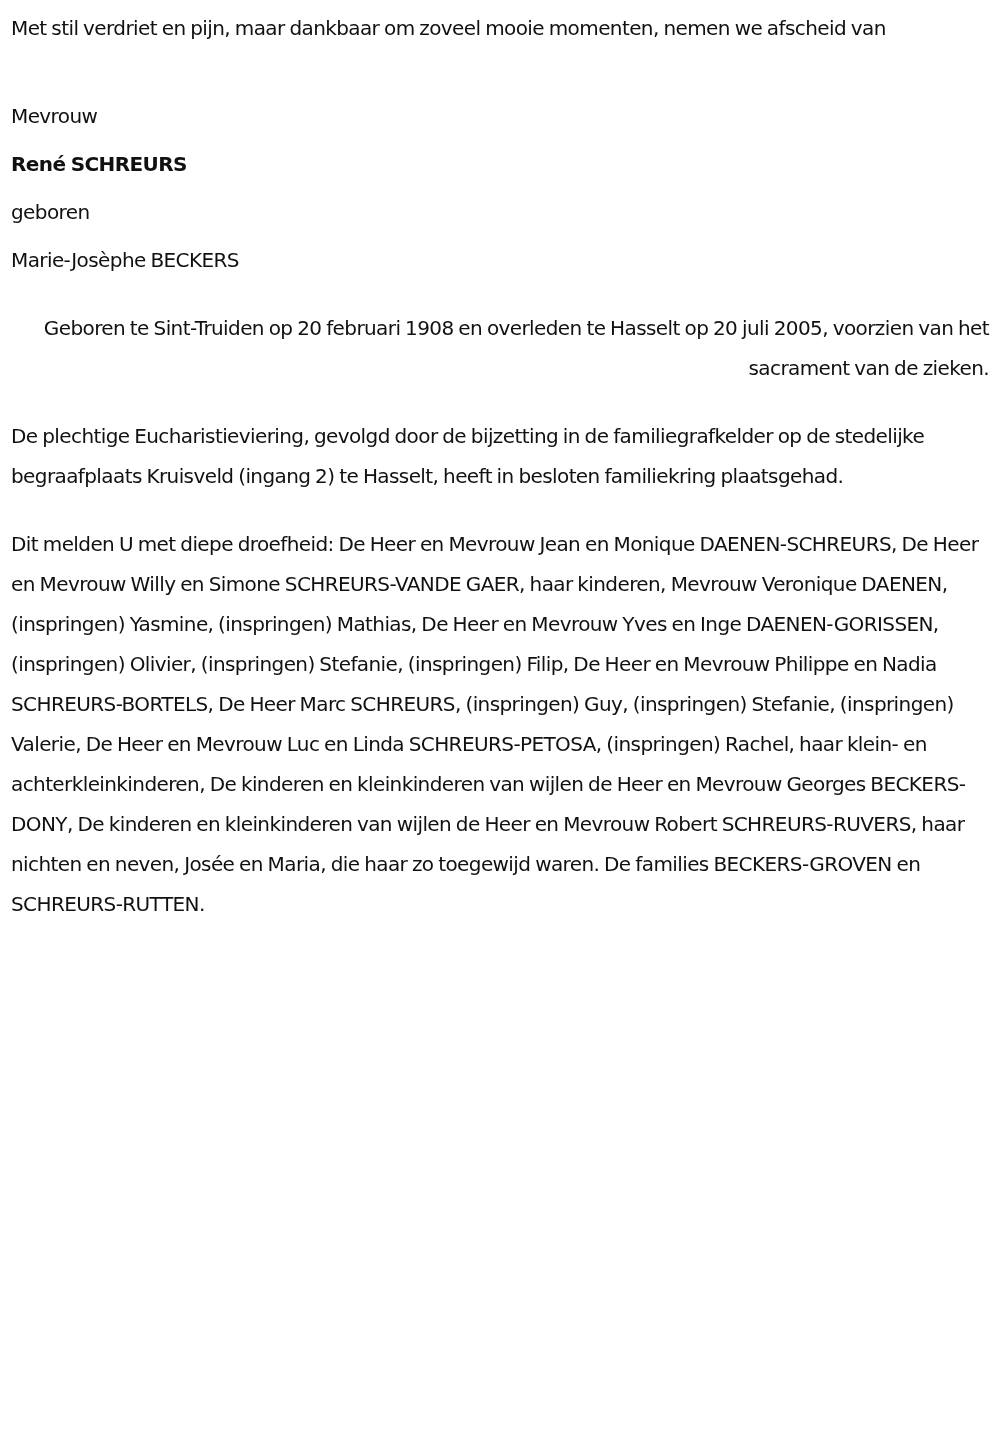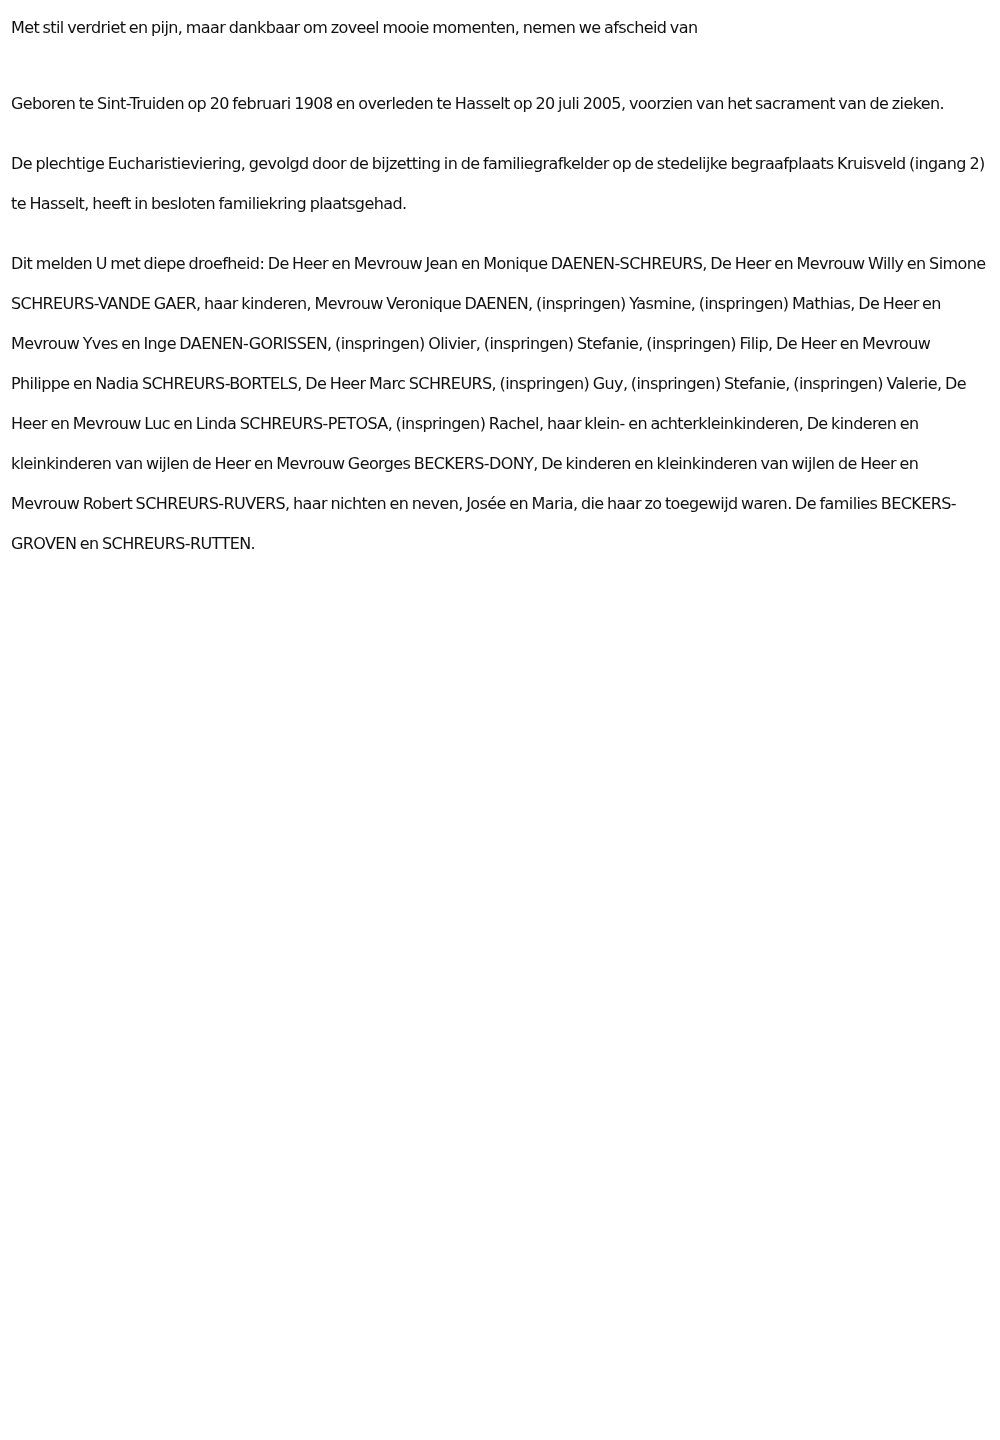--- a/index.html
+++ b/index.html
@@ -11,46 +11,52 @@
       width: 1000px;
       height: 1440px;
       overflow: hidden;
       font-family: "DejaVu Sans", "Liberation Sans", sans-serif;
       color: #111111;
     }
     .doc {
       position: relative;
       padding: 8px 11px 0 11px;
       width: 978px;
-      font-size: 16px;
+      font-size: 20px;
       letter-spacing: -0.6px;
       word-spacing: -1px;
     }
     .para {
       margin: 0;
       line-height: 40px;
     }
     .intro { margin-top: 0; }
     .name-block {
       margin-top: 44px;
     }
     .name-line {
       margin: 0;
       line-height: 48px;
     }
     .bold { font-weight: bold; }
-    .gap { margin-top: 20px; }
-    .gap-sm { margin-top: 36px; }
+    .gap { margin-top: 28px; }
+    .gap-sm { margin-top: 24px; text-align: right; }
   </style>
 </head>
 <body>
 
 <div class="doc">
   <p class="para intro">Met stil verdriet en pijn, maar dankbaar om zoveel mooie momenten, nemen we afscheid van</p>
 
+  <div class="name-block">
+    <p class="name-line">Mevrouw</p>
+    <p class="name-line bold">René SCHREURS</p>
+    <p class="name-line">geboren</p>
+    <p class="name-line">Marie-Josèphe BECKERS</p>
+  </div>
 
   <p class="para gap-sm">Geboren te Sint-Truiden op 20 februari 1908 en overleden te Hasselt op 20 juli 2005, voorzien van het sacrament van de zieken.</p>
 
   <p class="para gap">De plechtige Eucharistieviering, gevolgd door de bijzetting in de familiegrafkelder op de stedelijke begraafplaats Kruisveld (ingang 2) te Hasselt, heeft in besloten familiekring plaatsgehad.</p>
 
   <p class="para gap">Dit melden U met diepe droefheid: De Heer en Mevrouw Jean en Monique DAENEN-SCHREURS, De Heer en Mevrouw Willy en Simone SCHREURS-VANDE GAER, haar kinderen, Mevrouw Veronique DAENEN, (inspringen) Yasmine, (inspringen) Mathias, De Heer en Mevrouw Yves en Inge DAENEN-GORISSEN, (inspringen) Olivier, (inspringen) Stefanie, (inspringen) Filip, De Heer en Mevrouw Philippe en Nadia SCHREURS-BORTELS, De Heer Marc SCHREURS, (inspringen) Guy, (inspringen) Stefanie, (inspringen) Valerie, De Heer en Mevrouw Luc en Linda SCHREURS-PETOSA, (inspringen) Rachel, haar klein- en achterkleinkinderen, De kinderen en kleinkinderen van wijlen de Heer en Mevrouw Georges BECKERS-DONY, De kinderen en kleinkinderen van wijlen de Heer en Mevrouw Robert SCHREURS-RUVERS, haar nichten en neven, Josée en Maria, die haar zo toegewijd waren. De families BECKERS-GROVEN en SCHREURS-RUTTEN.</p>
 
 
 </div>
 

